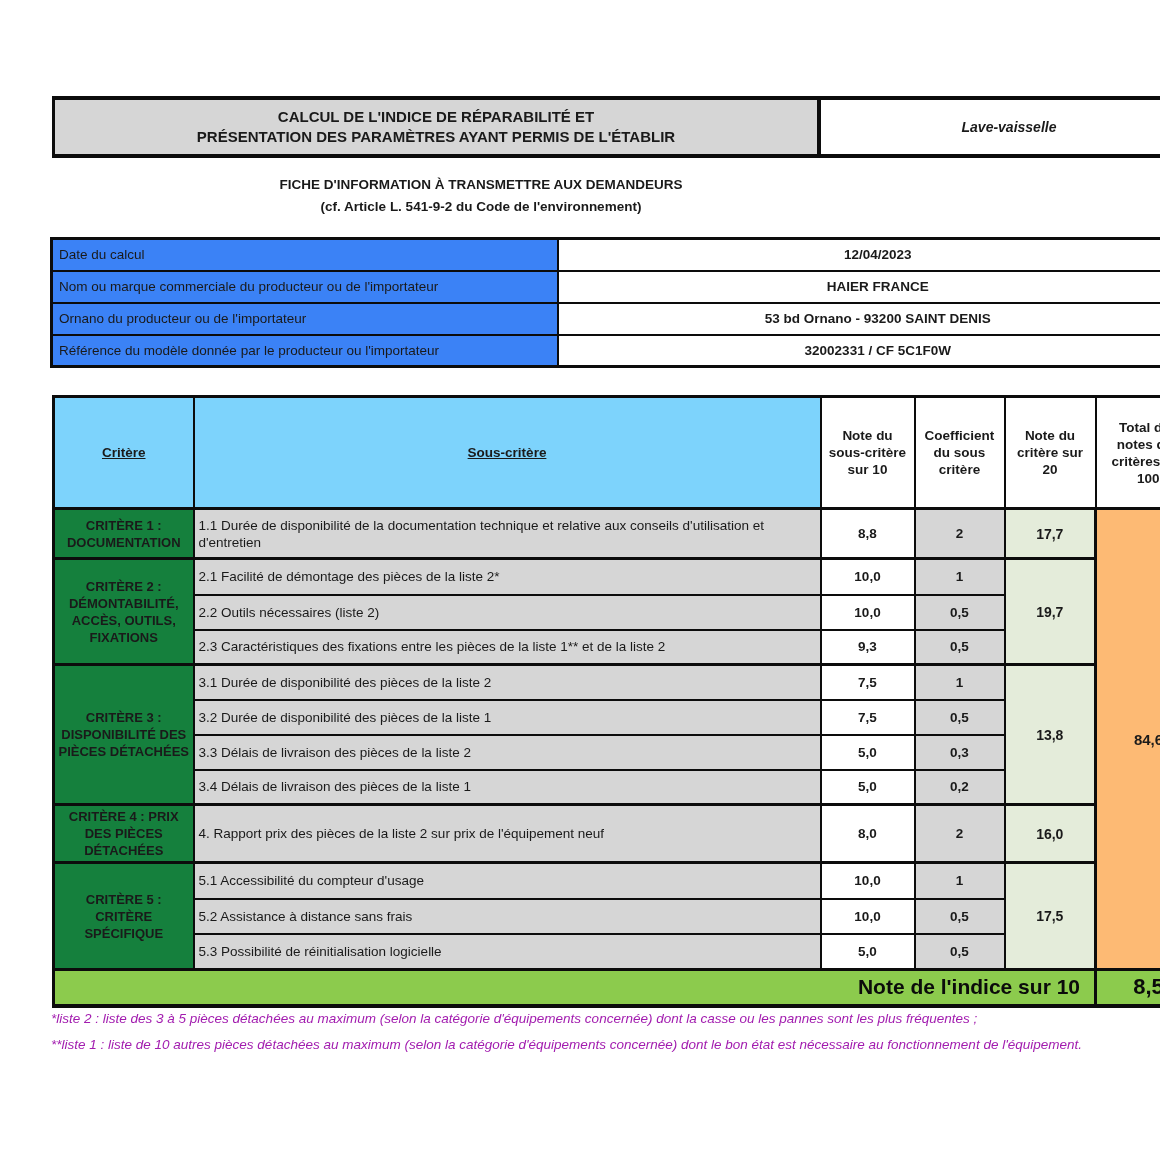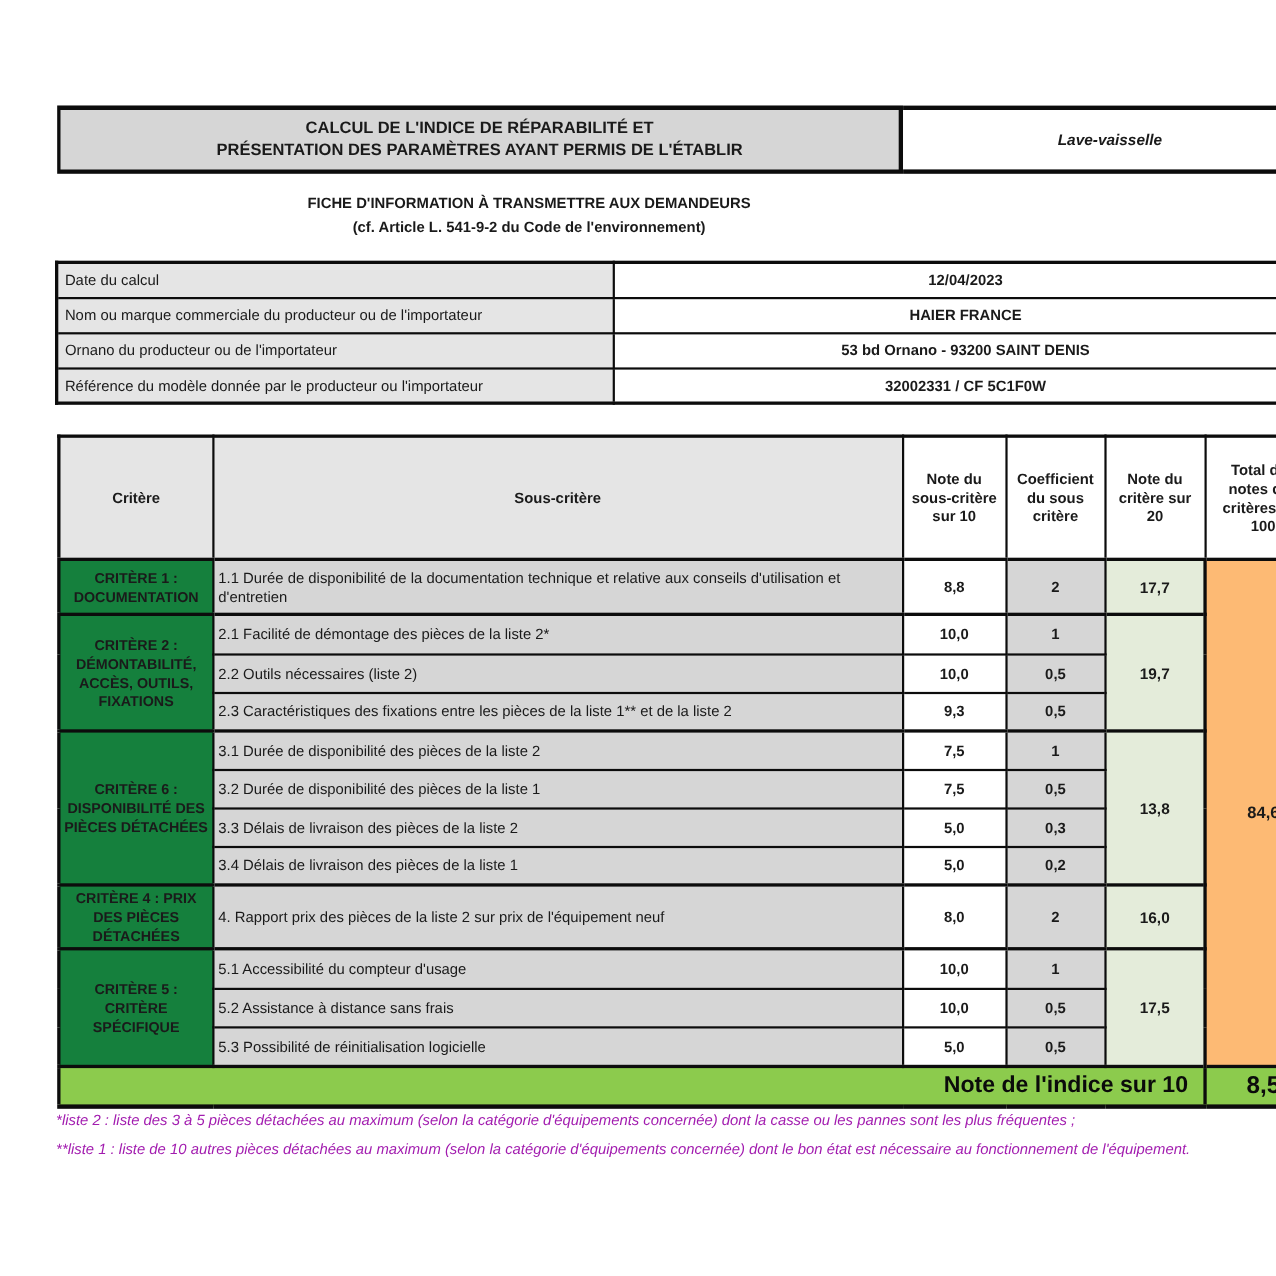--- a/index.html
+++ b/index.html
@@ -39,39 +39,39 @@
     text-align:center;font-weight:bold;font-size:13.5px;line-height:22px;
   }
   
   .info-table{
     position:absolute;top:237px;left:2px;width:1150px;
     border-collapse:collapse;table-layout:fixed;
     border:3px solid #0c0c0c;
     font-size:13.5px;
   }
   .info-table td{border:2px solid #0c0c0c;height:32px;box-sizing:border-box;}
-  .info-table td.label{width:506px;background:#e5e5e5;padding:2px 6px;}
+  .info-table td.label{width:506px;background:#3b82f6;padding:2px 6px;}
   .info-table td.value{background:#ffffff;font-weight:bold;text-align:center;}
   
   .crit-table{
     position:absolute;top:395px;left:4px;width:1148px;
     border-collapse:collapse;table-layout:fixed;
     border:3px solid #0c0c0c;
     font-size:13.5px;
   }
   .crit-table th,.crit-table td{
     border:2px solid #0c0c0c;box-sizing:border-box;
     vertical-align:middle;padding:1px 20px;
   }
   .crit-table thead th{
     border-bottom:3px solid #0c0c0c;
     font-weight:bold;text-align:center;background:#ffffff;
     font-size:13.5px;line-height:17px;padding:2px 3px;
   }
-  .crit-table thead th.gray{background:#e5e5e5;}
+  .crit-table thead th.gray{background:#7dd3fc;text-decoration:underline;}
   tr.h112{height:112px} tr.h50{height:50px} tr.h36{height:36px}
   tr.h35{height:35px}  tr.h52{height:52px}
   .crit-table td.crit{
     background:#15803d;font-weight:bold;text-align:center;
     font-size:13px;line-height:17px;padding:2px 3px;
   }
   .crit-table td.sub{background:#d6d6d6;text-align:left;padding:2px 4px;line-height:17px;}
   .crit-table td.note{background:#ffffff;font-weight:bold;text-align:center;}
   .crit-table td.coef{background:#d6d6d6;font-weight:bold;text-align:center;}
   .crit-table td.n20{background:#e4ecda;font-weight:bold;text-align:center;font-size:14px;}
@@ -179,21 +179,21 @@
         <td class="note">10,0</td>
         <td class="coef">0,5</td>
       </tr>
       <tr class="h35">
         <td class="sub">2.3 Caractéristiques des fixations entre les pièces de la liste 1** et de la liste 2</td>
         <td class="note">9,3</td>
         <td class="coef">0,5</td>
       </tr>
 
       <tr class="gs h35">
-        <td class="crit" rowspan="4">CRITÈRE 6 : DISPONIBILITÉ DES PIÈCES DÉTACHÉES</td>
+        <td class="crit" rowspan="4">CRITÈRE 3 : DISPONIBILITÉ DES PIÈCES DÉTACHÉES</td>
         <td class="sub">3.1 Durée de disponibilité des pièces de la liste 2</td>
         <td class="note">7,5</td>
         <td class="coef">1</td>
         <td class="n20" rowspan="4">13,8</td>
       </tr>
       <tr class="h35">
         <td class="sub">3.2 Durée de disponibilité des pièces de la liste 1</td>
         <td class="note">7,5</td>
         <td class="coef">0,5</td>
       </tr>

